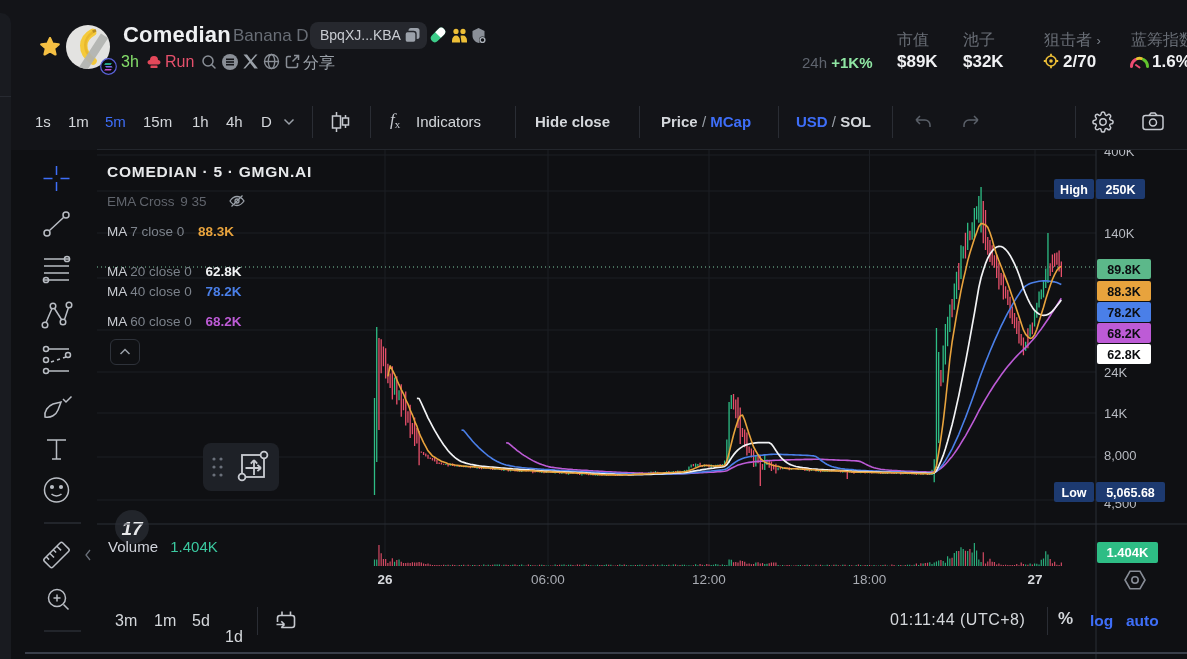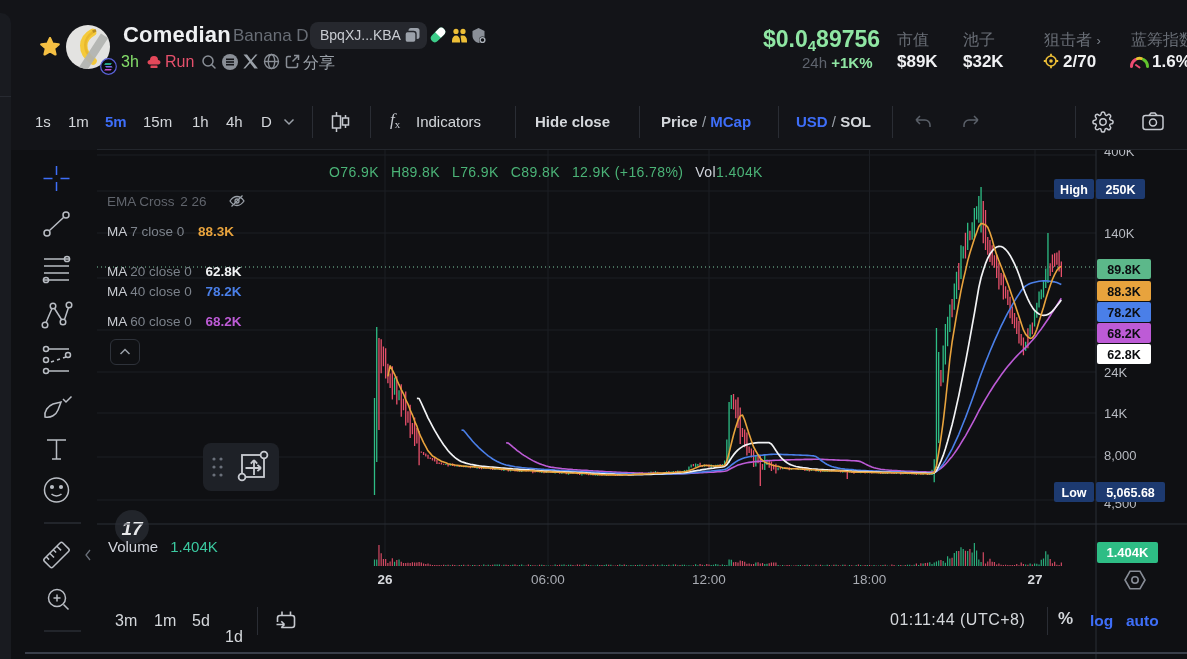--- a/index.html
+++ b/index.html
@@ -89,21 +89,20 @@
       <circle cx="8.5" cy="8.5" r="7"></circle>
       <ellipse cx="8.5" cy="8.5" rx="3.2" ry="7"></ellipse>
       <path d="M1.7 8.5h13.6"></path>
     </svg>
   <svg class="abs" style="left:285px;top:54px" width="15" height="15" viewBox="0 0 15 15" fill="none" stroke="#8a8f97" stroke-width="1.5">
       <path d="M6 2.5H3A1.5 1.5 0 0 0 1.5 4v8A1.5 1.5 0 0 0 3 13.5h8a1.5 1.5 0 0 0 1.5-1.5V9"></path>
       <path d="M9 1.5h4.5V6M13 2L7.5 7.5"></path>
     </svg>
   <div class="abs" style="left:303px;top:53px;font-size:16px;color:#9aa0a8">分享</div>
 
-  <div class="abs" style="left:763px;top:26px;font-size:23px;font-weight:bold;color:#8fe6a3">$0.0<span style="font-size:15px;vertical-align:-4px">4</span>89756</div>
   <div class="abs" style="left:802px;top:54px;font-size:15px;color:#5f646e">24h <span style="color:#8fe6a3;font-weight:bold">+1K%</span></div>
   <div class="abs grey" style="left:897px;top:30px;font-size:16px">市值</div>
   <div class="abs" style="left:897px;top:52px;font-size:17px;font-weight:bold;color:#f0f1f3">$89K</div>
   <div class="abs grey" style="left:963px;top:30px;font-size:16px">池子</div>
   <div class="abs" style="left:963px;top:52px;font-size:17px;font-weight:bold;color:#f0f1f3">$32K</div>
   <div class="abs grey" style="left:1044px;top:30px;font-size:16px">狙击者 <span style="font-size:13px;color:#7c828b">›</span></div>
   <svg class="abs" style="left:1043px;top:53px" width="16" height="16" viewBox="0 0 16 16" fill="none" stroke="#edbf37" stroke-width="1.6">
       <circle cx="8" cy="8" r="5"></circle>
       <circle cx="8" cy="8" r="1.8" fill="#edbf37" stroke="none"></circle>
       <path d="M8 0.8v2.4M8 12.8v2.4M0.8 8h2.4M12.8 8h2.4" stroke-width="1.8"></path>
@@ -113,21 +112,21 @@
   <svg class="abs" style="left:1129px;top:53px" width="21" height="16" viewBox="0 0 21 16">
       <path d="M2.5 13.5 A8 8 0 0 1 6.5 6.6" fill="none" stroke="#ef4c72" stroke-width="3" stroke-linecap="round"></path>
       <path d="M8.3 5.6 A8 8 0 0 1 12.7 5.6" fill="none" stroke="#e8c231" stroke-width="3" stroke-linecap="round"></path>
       <path d="M14.5 6.6 A8 8 0 0 1 18.5 13.5" fill="none" stroke="#62c42e" stroke-width="3" stroke-linecap="round"></path>
       <path d="M10.5 14.5 L7 12" stroke="#ef4c72" stroke-width="2" stroke-linecap="round"></path>
     </svg>
   <div class="abs" style="left:1152px;top:52px;font-size:17px;font-weight:bold;color:#f0f1f3">1.6%</div>
 
   <div class="abs txt" style="left:35px;top:113px;font-size:15px">1s</div>
   <div class="abs txt" style="left:68px;top:113px;font-size:15px">1m</div>
-  <div class="abs blue" style="left:105px;top:113px;font-size:15px;font-weight:bold">5m</div>
+  <div class="abs blue" style="left:105px;top:113px;font-size:15px;font-weight:normal">5m</div>
   <div class="abs txt" style="left:143px;top:113px;font-size:15px">15m</div>
   <div class="abs txt" style="left:192px;top:113px;font-size:15px">1h</div>
   <div class="abs txt" style="left:226px;top:113px;font-size:15px">4h</div>
   <div class="abs txt" style="left:261px;top:113px;font-size:15px">D</div>
   <svg class="abs" style="left:283px;top:118px" width="12" height="8" viewBox="0 0 12 8" fill="none" stroke="#9aa0a8" stroke-width="1.5">
       <path d="M1.5 1.5L6 6l4.5-4.5"></path>
     </svg>
   <div class="abs vline" style="left:312px;top:106px;height:32px"></div>
   <svg class="abs" style="left:330px;top:108px" width="22" height="28" viewBox="0 0 22 28" fill="none" stroke="#c6c9cf" stroke-width="1.5">
       <path d="M6.5 4v4M6.5 20v4M2.5 8h8v12h-8zM15.5 7v3M15.5 17v3M12.5 10h6v7h-6z"></path>
@@ -271,22 +270,22 @@
         <path d="M37 399v4M42 399v6M47 399v4M52 399v6"></path>
       </g>
     <path d="M79 400l-4 5 4 5" stroke="#6a707a" stroke-width="1.3"></path>
     <g>
         <circle cx="46" cy="448" r="8.5"></circle>
         <path d="M52.5 454.5l5 5M46 444.5v7M42.5 448h7"></path>
       </g>
     <line x1="33" y1="481" x2="70" y2="481" stroke="#2a2d34"></line>
   </svg>
 
-  <div class="abs" style="left:329px;top:164px;font-size:14px;color:#4bb377;letter-spacing:.4px"><span style="margin-right:12px">O76.9K</span><span style="margin-right:12px">H89.8K</span><span style="margin-right:12px">L76.9K</span><span style="margin-right:12px">C89.8K</span><span style="margin-right:12px">12.9K (+16.78%)</span><span style="color:#d1d4dc">Vol</span>1.404K</div>
-  <div class="abs" style="left:107px;top:194px;font-size:13.5px;color:#60646c">EMA Cross <span style="margin-left:2px">2 26</span></div>
+  <div class="abs" style="left:107px;top:163px;font-size:15.5px;color:#e8eaec;font-weight:bold;letter-spacing:.75px">COMEDIAN · 5 · GMGN.AI</div>
+  <div class="abs" style="left:107px;top:194px;font-size:13.5px;color:#60646c">EMA Cross <span style="margin-left:2px">9 35</span></div>
   <svg class="abs" style="left:228px;top:194px" width="18" height="14" viewBox="0 0 18 14" fill="none" stroke="#9aa0a8" stroke-width="1.3">
       <path d="M2 7c2-3 4.5-4.5 7-4.5S14 4 16 7c-2 3-4.5 4.5-7 4.5S4 10 2 7z"></path>
       <circle cx="9" cy="7" r="2"></circle>
       <path d="M3.5 12.5L14.5 1.5"></path>
     </svg>
   <div class="abs" style="left:107px;top:224px;font-size:13.5px;color:#c9ccd2">MA <span style="color:#7c828b">7 close 0</span> <span style="color:#e8a33d;font-weight:bold;margin-left:10px">88.3K</span></div>
   <div class="abs" style="left:107px;top:264px;font-size:13.5px;color:#c9ccd2">MA <span style="color:#7c828b">20 close 0</span> <span style="color:#f2f3f5;font-weight:bold;margin-left:10px">62.8K</span></div>
   <div class="abs" style="left:107px;top:284px;font-size:13.5px;color:#c9ccd2">MA <span style="color:#7c828b">40 close 0</span> <span style="color:#4a7fe8;font-weight:bold;margin-left:10px">78.2K</span></div>
   <div class="abs" style="left:107px;top:314px;font-size:13.5px;color:#c9ccd2">MA <span style="color:#7c828b">60 close 0</span> <span style="color:#bd5bd6;font-weight:bold;margin-left:10px">68.2K</span></div>
   <div class="abs" style="left:110px;top:339px;width:30px;height:26px;border:1px solid #2e323a;border-radius:6px"></div>

